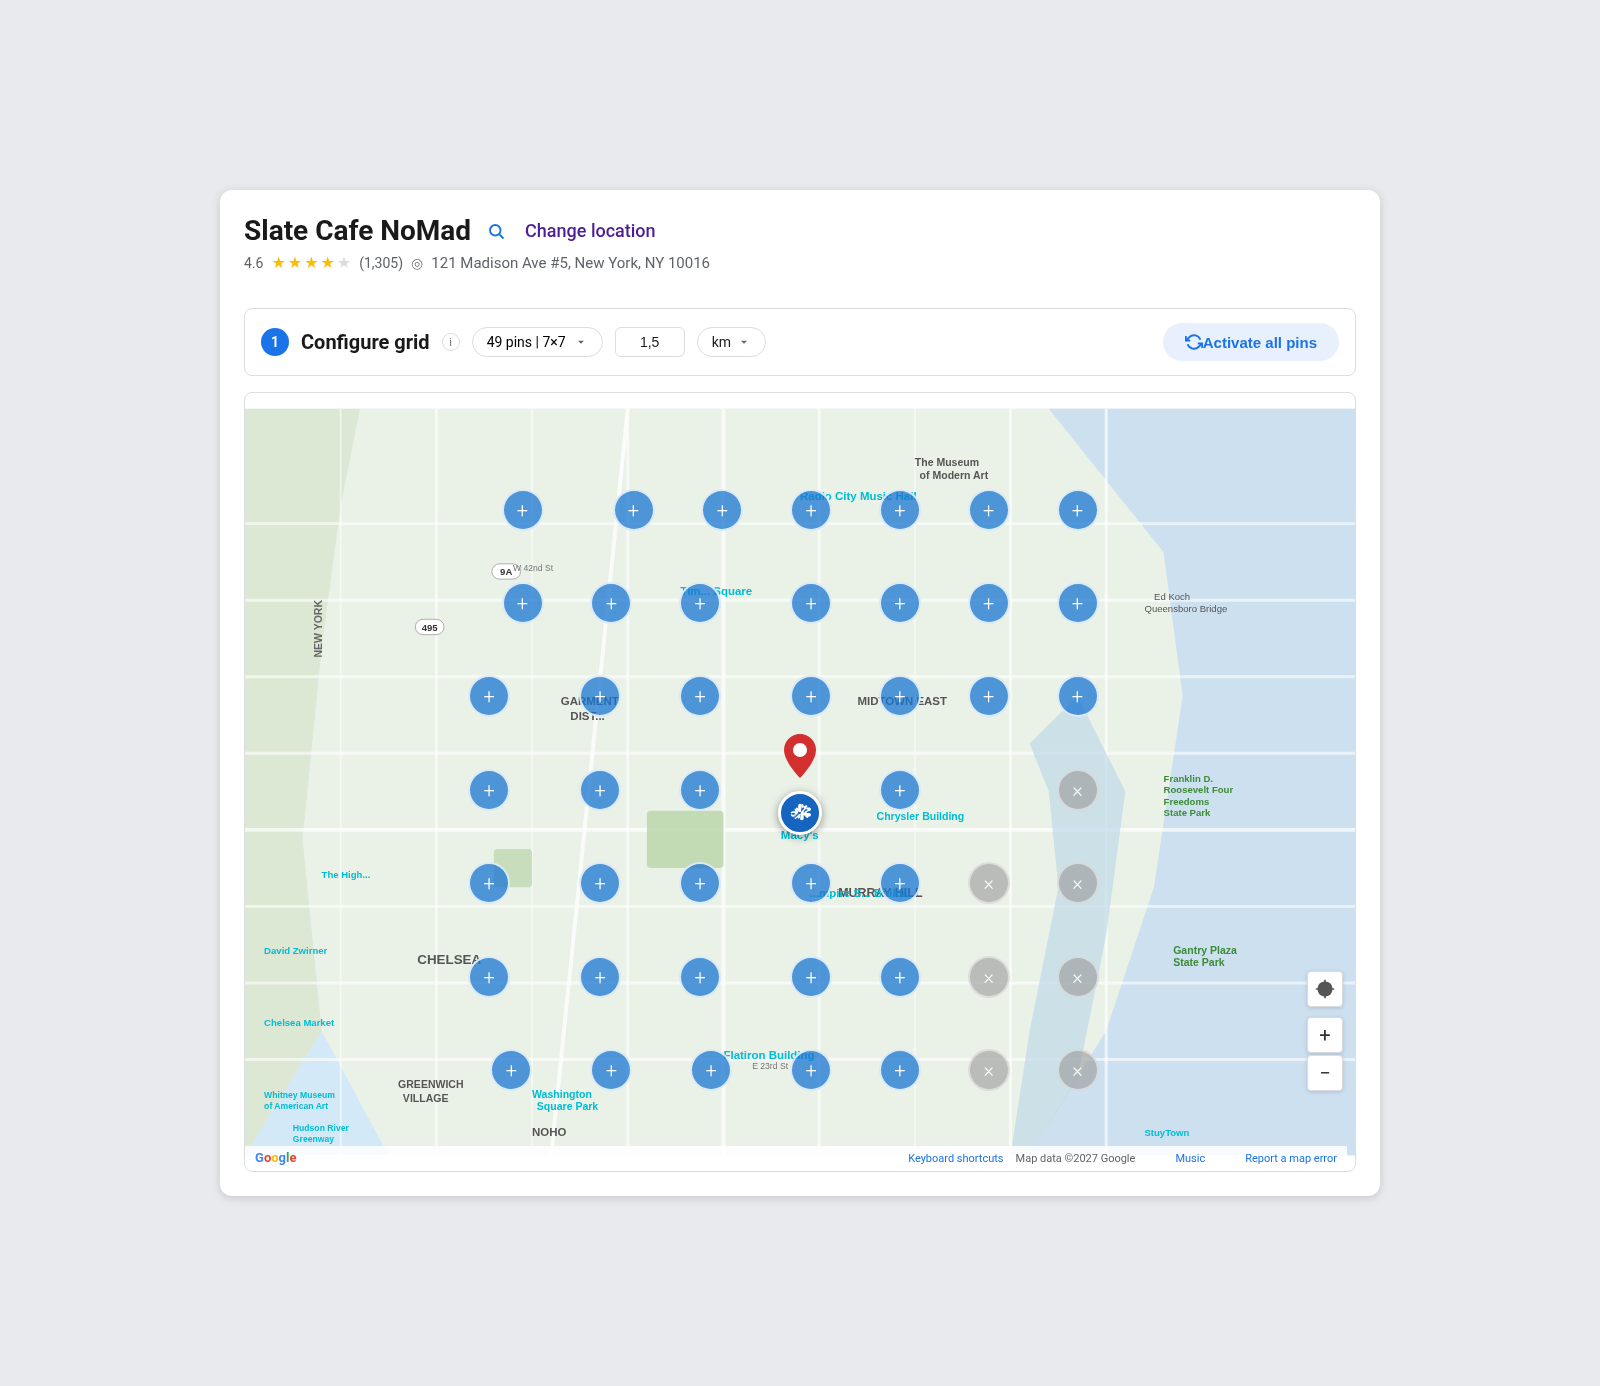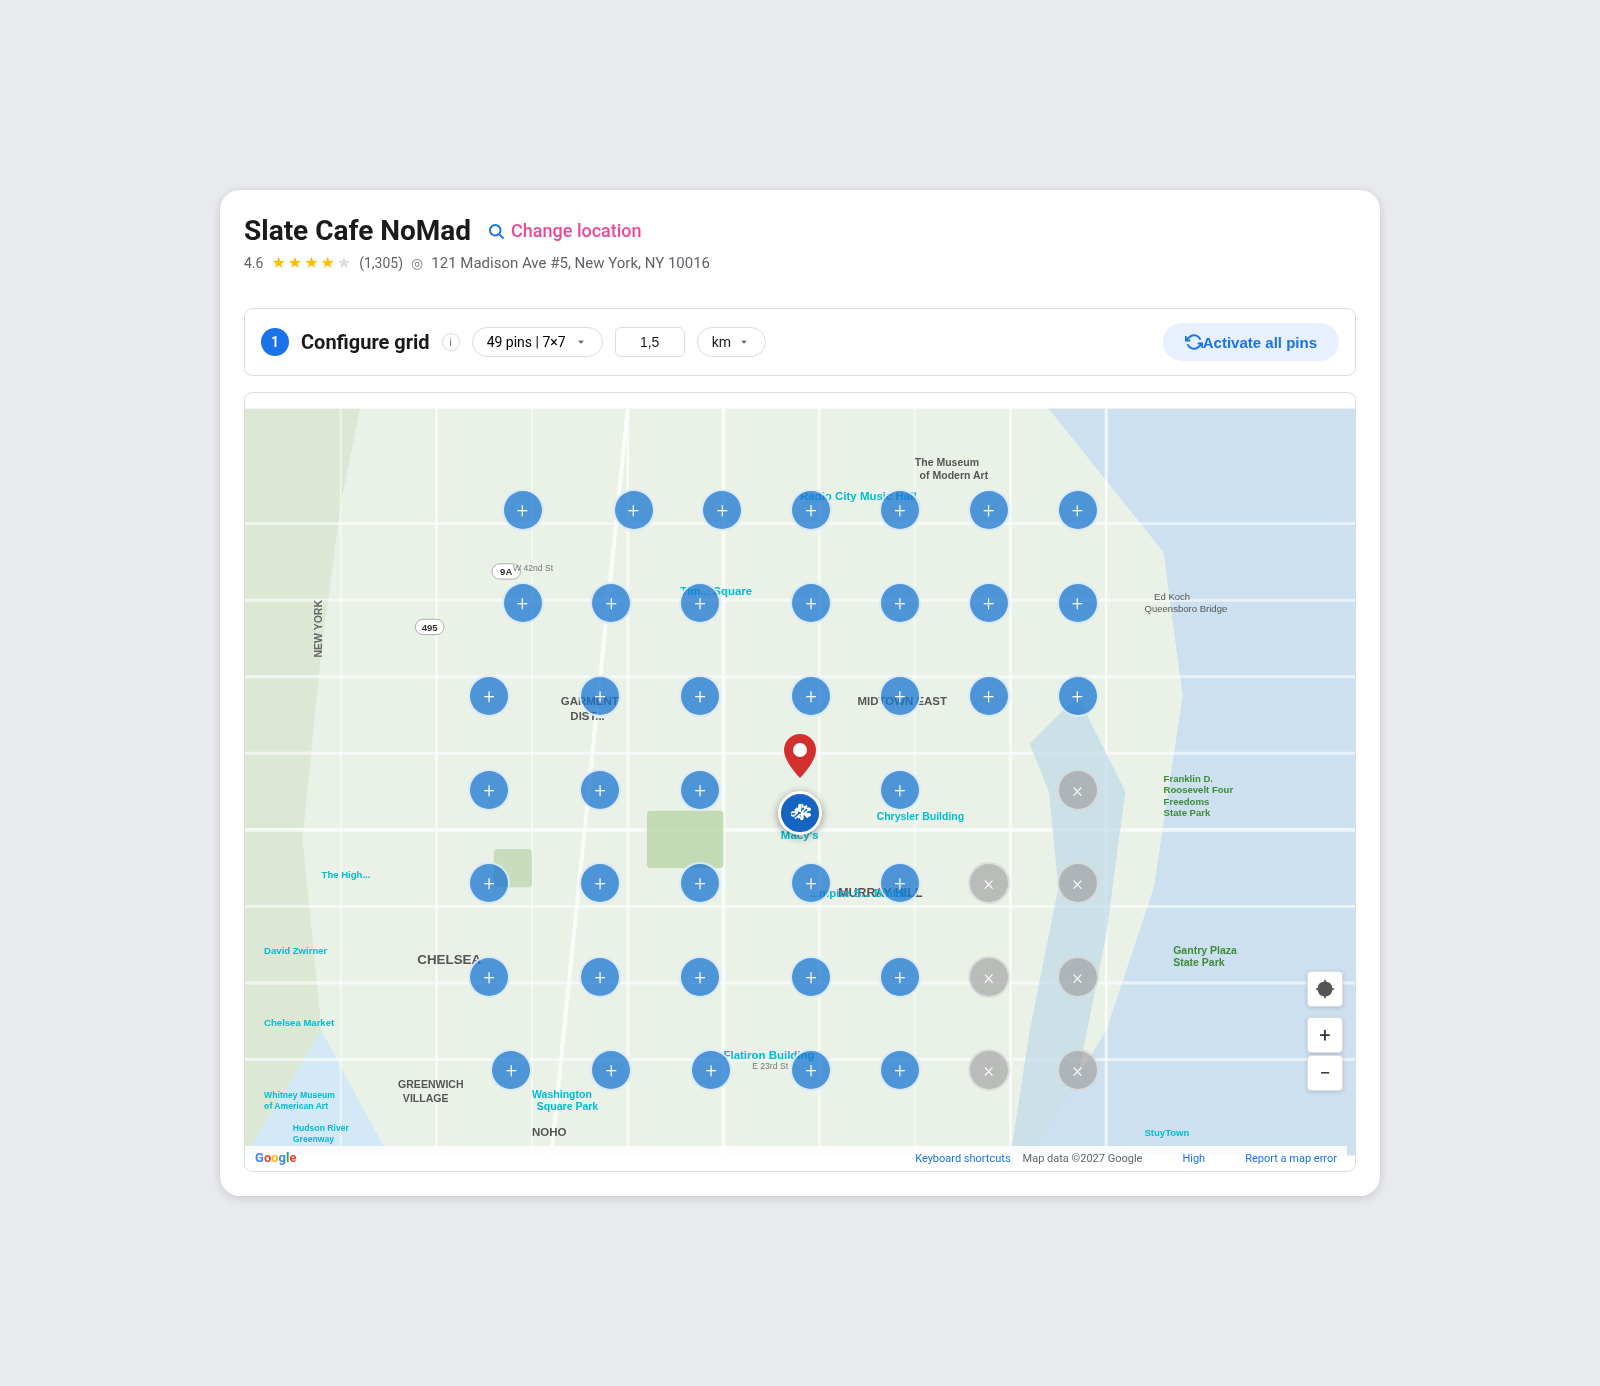--- a/index.html
+++ b/index.html
@@ -7,42 +7,42 @@
       font-family: -apple-system, BlinkMacSystemFont, 'Segoe UI', Roboto, Arial, sans-serif;
       background: #e8eaed;
       display: flex;
       justify-content: center;
       align-items: center;
       min-height: 100vh;
       padding: 20px;
     }
     .card {
       background: #fff;
-      border-radius: 20px;
+      border-radius: 12px;
       padding: 24px;
       width: 1160px;
       max-width: 100%;
       box-shadow: 0 2px 10px rgba(0,0,0,0.15);
     }
     .header {
       display: flex;
       align-items: center;
       gap: 16px;
       margin-bottom: 6px;
     }
     .title {
       font-size: 28px;
       font-weight: 700;
       color: #1a1a1a;
     }
     .change-location {
       display: flex;
       align-items: center;
-      gap: 6px;
-      color: #ec4899;
+      gap: 20px;
+      color: #4c1d95;
       font-size: 18px;
       font-weight: 500;
       cursor: pointer;
       text-decoration: none;
     }
     .change-location svg {
       width: 18px;
       height: 18px;
     }
     .subtitle {
@@ -509,17 +509,17 @@
       <div class="zoom-btn">+</div>
       <div class="zoom-btn">−</div>
     </div>
 
     <div class="map-footer">
       <div class="map-footer-left">
         <span style="font-weight:700;font-size:13px;color:#4285f4;">G</span><span style="font-weight:700;font-size:13px;color:#ea4335;">o</span><span style="font-weight:700;font-size:13px;color:#fbbc05;">o</span><span style="font-weight:700;font-size:13px;color:#4285f4;">g</span><span style="font-weight:700;font-size:13px;color:#34a853;">l</span><span style="font-weight:700;font-size:13px;color:#ea4335;">e</span>
       </div>
       <a href="#">Keyboard shortcuts</a>
       <span>Map data ©2027 Google</span>
-      <a href="#">High</a>
+      <a href="#">Music</a>
       <a href="#">Report a map error</a>
     </div>
   </div>
 </div>
 
 </body></html>

